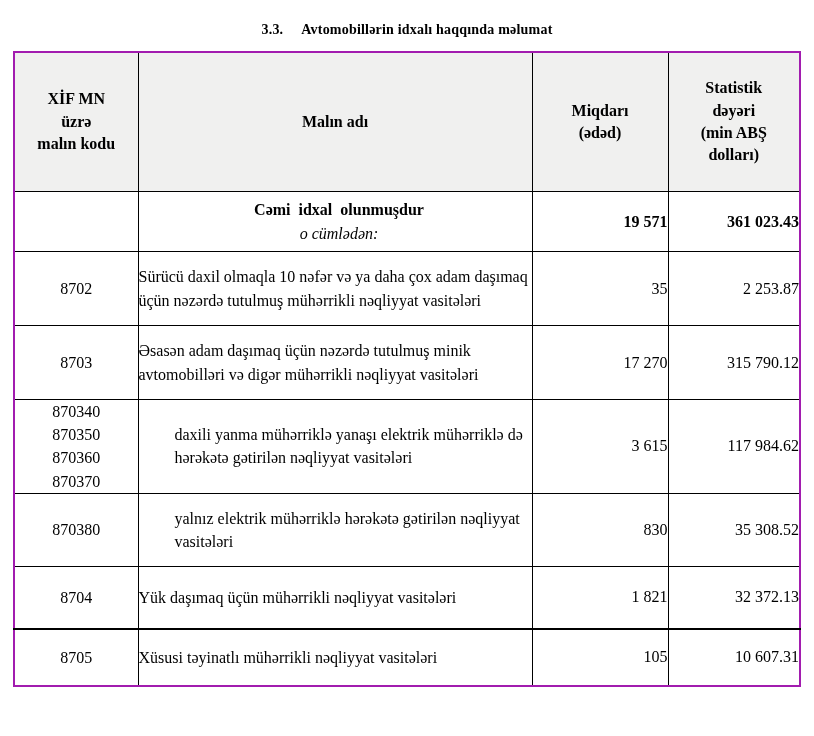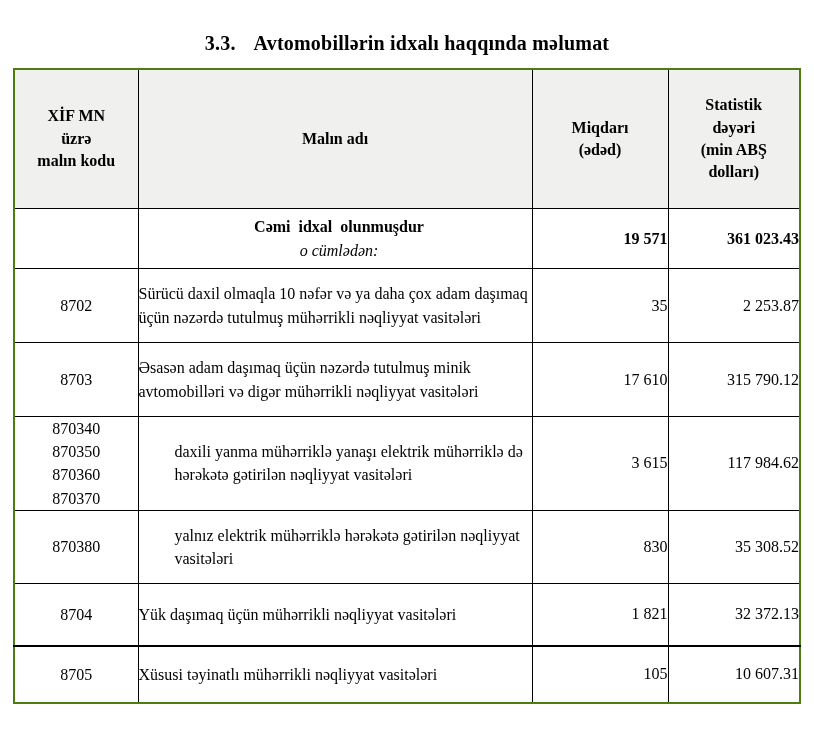--- a/index.html
+++ b/index.html
@@ -12,32 +12,32 @@
     color: #000000;
   }
   .page {
     position: relative;
     width: 814px;
     height: 736px;
     overflow: hidden;
     background: #ffffff;
   }
   .title {
-    padding-top: 32px;
+    padding-top: 22px;
     text-align: center;
     font-weight: bold;
-    font-size: 20px;
+    font-size: 14px;
     letter-spacing: 0.2px;
   }
   .title .num { margin-right: 18px; }
 
   table.import {
     border-collapse: collapse;
     margin: 13px 0 0 13px;
-    border: 2px solid #4d7c0f;
+    border: 2px solid #a21caf;
     table-layout: fixed;
     width: 788px;
   }
   table.import th, table.import td {
     border: 1px solid #000000;
     padding: 0;
     font-size: 16px;
     vertical-align: middle;
   }
   th.hdr {
@@ -122,21 +122,21 @@
       <tr class="r1">
         <td class="code">8702</td>
         <td class="name">Sürücü daxil olmaqla 10 nəfər və ya daha çox adam daşımaq üçün nəzərdə tutulmuş mühərrikli nəqliyyat vasitələri</td>
         <td class="qty">35</td>
         <td class="val">2 253.87</td>
       </tr>
 
       <tr class="r2">
         <td class="code">8703</td>
         <td class="name">Əsasən adam daşımaq üçün nəzərdə tutulmuş minik avtomobilləri və digər mühərrikli nəqliyyat vasitələri</td>
-        <td class="qty">17 610</td>
+        <td class="qty">17 270</td>
         <td class="val">315 790.12</td>
       </tr>
 
 
       <tr class="r4">
         <td class="code">870340
 870350
 870360
 870370</td>
         <td class="name indent">daxili yanma mühərriklə yanaşı elektrik mühərriklə də hərəkətə gətirilən nəqliyyat vasitələri</td>

